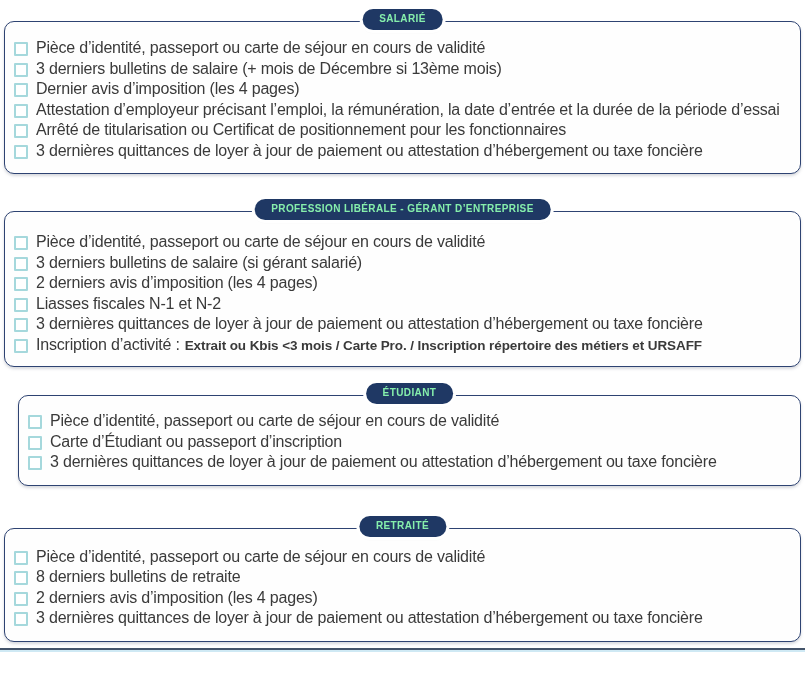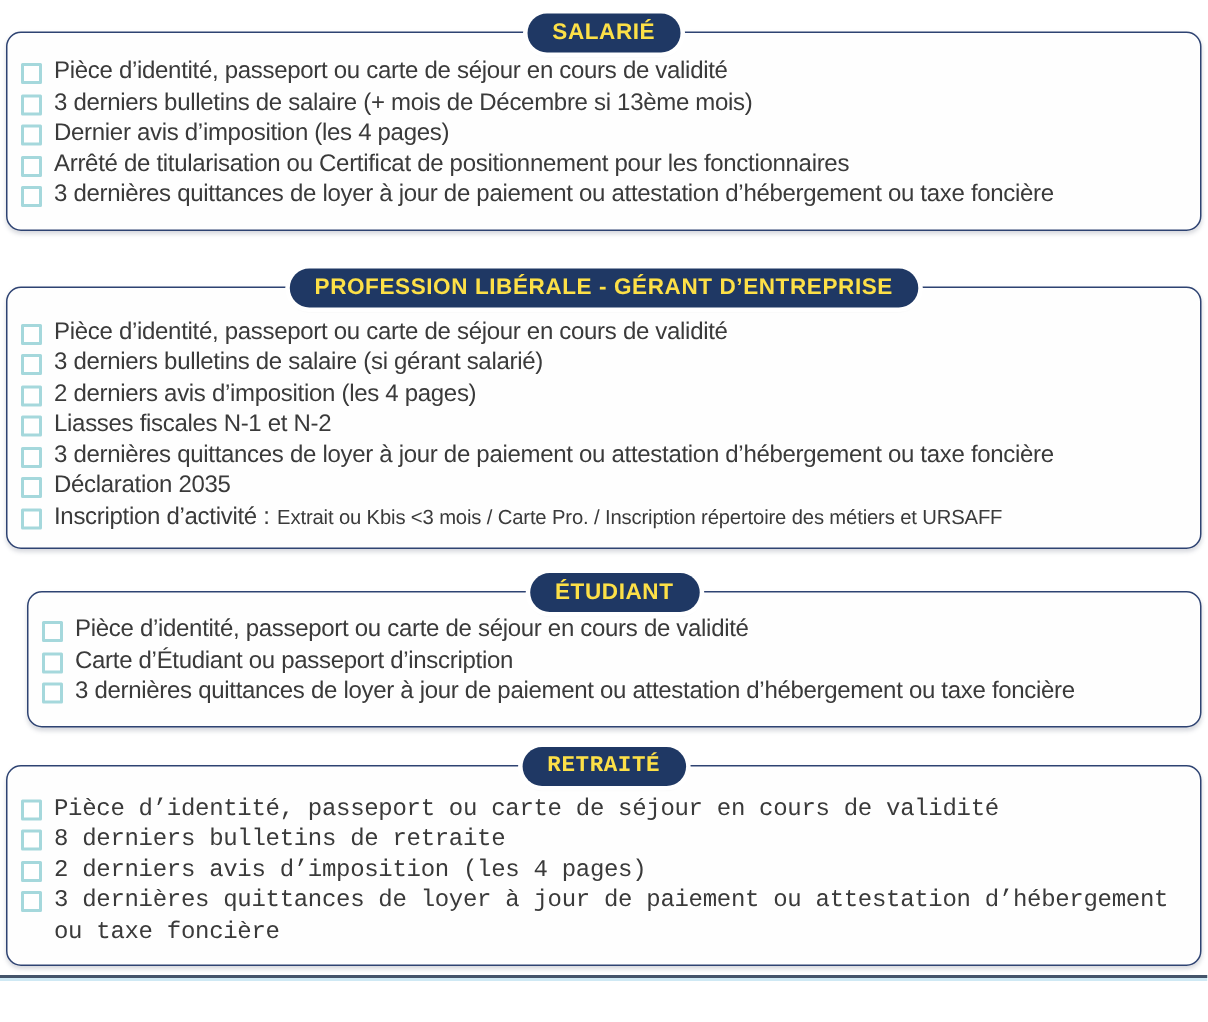--- a/index.html
+++ b/index.html
@@ -22,23 +22,23 @@
     box-shadow: 0 2px 3px rgba(110,120,135,0.28);
   }
   .box .inner { padding: 0 12px 0 9px; }
 
   .pill {
     position: absolute;
     top: -13px;
     left: 50%;
     transform: translateX(-50%);
     background: #1f3864;
-    color: #fde047;
+    color: #86efac;
     font-weight: bold;
-    font-size: 15px;
+    font-size: 10px;
     letter-spacing: 0.4px;
     line-height: 1;
     padding: 5px 17px 6px;
     border-radius: 14px;
     white-space: nowrap;
     box-shadow: 0 0 0 3px #ffffff, 0 2px 2px rgba(0,0,0,0.18);
   }
 
   .row {
     display: flex;
@@ -50,29 +50,29 @@
   .cb {
     flex: 0 0 auto;
     width: 10px;
     height: 10px;
     border: 2px solid #a5d8dc;
     border-radius: 1px;
     background: #ffffff;
     margin: 4px 8px 0 0;
   }
   .txt { flex: 1 1 auto; }
-  .note { font-size: 13.5px; letter-spacing: -0.1px; margin-left: 5px; }
+  .note { font-size: 13.5px; letter-spacing: -0.1px; margin-left: 5px; font-weight: bold; }
 
   #box-salarie    { margin-top: 21px; }
   #box-salarie    .inner { padding-top: 16px; padding-bottom: 12px; }
   #box-profession { margin-top: 37px; }
   #box-profession .inner { padding-top: 20px; padding-bottom: 10px; }
   #box-etudiant   { margin-top: 28px; margin-left: 14px; }
   #box-etudiant   .inner { padding-top: 15px; padding-bottom: 12px; }
-  #box-retraite   { margin-top: 25px; font-family: Liberation Mono, monospace; }
+  #box-retraite   { margin-top: 42px; }
   #box-retraite   .inner { padding-top: 18px; padding-bottom: 12px; }
 
   .page-divider { margin-top: 6px; }
   .divider-dark  { height: 2px; background: #44546a; }
   .divider-light { height: 2px; background: #cfe9f4; }
 </style>
 </head>
 <body>
 
 <div class="wrap">
@@ -84,20 +84,24 @@
         <span class="cb"></span>
         <span class="txt">Pièce d’identité, passeport ou carte de séjour en cours de validité</span>
       </div>
       <div class="row">
         <span class="cb"></span>
         <span class="txt">3 derniers bulletins de salaire (+ mois de Décembre si 13ème mois)</span>
       </div>
       <div class="row">
         <span class="cb"></span>
         <span class="txt">Dernier avis d’imposition (les 4 pages)</span>
+      </div>
+      <div class="row">
+        <span class="cb"></span>
+        <span class="txt">Attestation d’employeur précisant l’emploi, la rémunération,  la date d’entrée et la durée de la période d’essai</span>
       </div>
       <div class="row">
         <span class="cb"></span>
         <span class="txt">Arrêté de titularisation ou Certificat de positionnement pour les fonctionnaires</span>
       </div>
       <div class="row">
         <span class="cb"></span>
         <span class="txt">3 dernières quittances de loyer à jour de paiement ou attestation d’hébergement ou taxe foncière</span>
       </div>
     </div>
@@ -118,24 +122,20 @@
         <span class="cb"></span>
         <span class="txt">2 derniers avis d’imposition (les 4 pages)</span>
       </div>
       <div class="row">
         <span class="cb"></span>
         <span class="txt">Liasses fiscales N-1 et N-2</span>
       </div>
       <div class="row">
         <span class="cb"></span>
         <span class="txt">3 dernières quittances de loyer à jour de paiement ou attestation d’hébergement ou taxe foncière</span>
-      </div>
-      <div class="row">
-        <span class="cb"></span>
-        <span class="txt">Déclaration 2035</span>
       </div>
       <div class="row">
         <span class="cb"></span>
         <span class="txt"><span>Inscription d’activité :</span><span class="note">Extrait ou Kbis &lt;3 mois / Carte Pro. / Inscription répertoire des métiers et URSAFF</span></span>
       </div>
     </div>
   </section>
 
   <section class="box" id="box-etudiant">
     <div class="pill">ÉTUDIANT</div>

